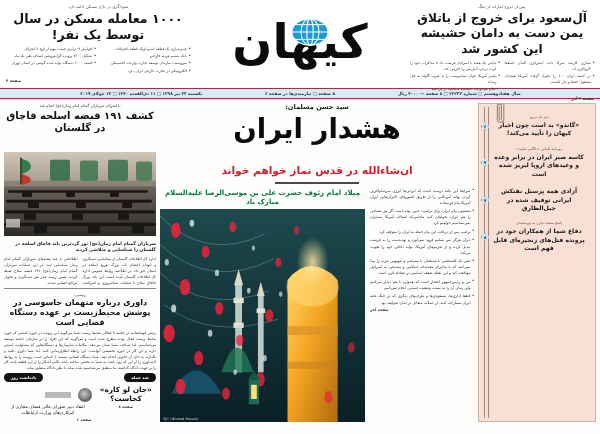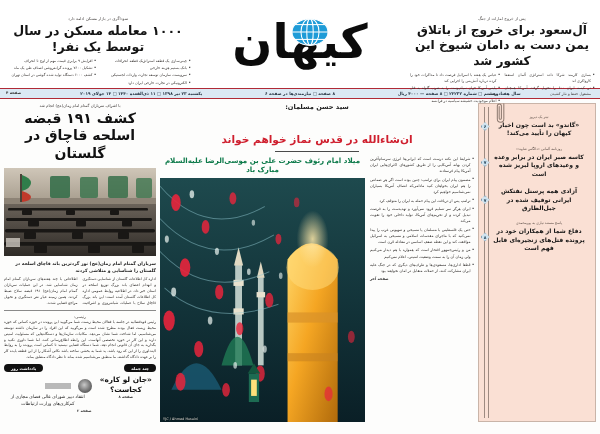--- a/index.html
+++ b/index.html
@@ -19,21 +19,21 @@
 
   
   .masthead {
     position: relative;
     height: 88px;
     background: #ffffff;
     display: flex;
     flex-direction: row-reverse;
     align-items: stretch;
   }
-  .mh-side { width: 196px; padding: 16px 6px 2px; position: relative; }
+  .mh-side { width: 196px; padding: 4px 6px 2px; position: relative; }
   .mh-center { flex: 1; position: relative; }
 
   .mh-kicker {
     font-size: 4.1px; color: #35312f; text-align: center;
     letter-spacing: .1px; line-height: 1.25; margin-bottom: 2px;
     opacity: .92;
   }
   .mh-head {
     font-size: 12.6px; font-weight: 700; color: #141414;
     text-align: center; line-height: 1.26; letter-spacing: -.2px;
@@ -112,22 +112,22 @@
     gap: 4px;
   }
 
   
   .col-right { width: 152px; display: flex; flex-direction: column; }
   .cr-kicker {
     font-size: 3.9px; color: #3c3836; text-align: center;
     line-height: 1.3; margin-bottom: 1.5px;
   }
   .cr-head {
-    font-size: 14px; font-weight: 700; color: #111;
-    text-align: center; line-height: 1.25; margin-bottom: 6px;
+    font-size: 10px; font-weight: 700; color: #111;
+    text-align: center; line-height: 1.25; margin-bottom: 17px;
     letter-spacing: -.3px;
   }
   .photo-weapons {
     width: 100%; height: 88px; position: relative; overflow: hidden;
     background: #4a4440; margin-bottom: 3px;
   }
   .cr-sub {
     font-size: 4.5px; font-weight: 700; color: #1a1a1a;
     line-height: 1.45; text-align: right; margin: 2px 0 3px;
   }
@@ -300,21 +300,21 @@
           <ellipse cx="20" cy="20" rx="3.4" ry="14"></ellipse>
           <line x1="1" y1="20" x2="39" y2="20"></line>
           <path d="M4.2 12.2 H35.8"></path>
           <path d="M4.2 27.8 H35.8"></path>
         </g>
       </svg>
     </div>
 
     <div class="mh-side">
       <div class="mh-kicker">پس از خروج امارات از جنگ</div>
-      <div class="mh-head left">آل‌سعود برای خروج از باتلاق یمن دست به دامان شیوخ این کشور شد</div>
+      <div class="mh-head left">آل‌سعود برای خروج از باتلاق یمن دست به دامان حشیشه این کشور شد</div>
       <div class="mh-bullets">
         <div class="mh-bcol">
           <div class="mh-b">عباس یک هفته با اسرائیل فرصت داد تا مذاکرات خود را کرده درباره آتش‌بس را اجرایی کند</div>
           <div class="mh-b">پلیس آمریکا جوان سیاه‌پوست را به ضرب گلوله به قتل رساند</div>
           <div class="mh-b">اعلام موجودیت حشیشه سیاسیه در فرانسه</div>
         </div>
         <div class="mh-bcol">
           <div class="mh-b">بسازی کارمند شرکا داده استراتژی آلمان استعفا کارواکری اند</div>
           <div class="mh-b">در کیسه ایران ۶۰۰ را تحویل گرفت آمریکا همچنان مشغول حفظ و نثار کشیدن</div>
         </div>
@@ -389,20 +389,21 @@
           <rect x="2" y="70" width="14" height="9" fill="#d9d4cc" opacity=".75"></rect>
         </svg>
       </div>
 
       <div class="cr-sub">سربازان گمنام امام زمان(عج) نوز گردترین باند قاچاق اسلحه در گلستان را شناسایی و متلاشی کردند</div>
       <div class="cr-body">اداره کل اطلاعات گلستان از شناسایی دستگیری و انهدام اعضای باند بزرگ توزیع اسلحه در استان خبر داد. در اطلاعیه روابط عمومی اداره کل اطلاعات گلستان آمده است: این باند بزرگ قاچاق سلاح با عملیات شبانه‌روزی و اشرافیت اطلاعاتی با چند هفته‌های سربازان گمنام امام زمان شناسایی شد. در این عملیات سربازان گمنام امام زمان(عج) ۱۹۱ قبضه سلاح ضبط کردند. همین زمینه عیار نفر دستگیری و تحویل مراجع قضایی شدند.</div>
 
       <div class="rule"></div>
 
       <div class="cr-head2-k">رئیسی:</div>
+      <div class="cr-head2">داوری درباره متهمان جاسوسی در پوشش محیط‌زیست بر عهده دستگاه قضایی است</div>
       <div class="cr-body2">رئیس قوه‌قضائیه در جلسه با فعالان محیط زیست شما می‌گویید این پرونده در حوزه کسانی که حوزه محیط زیست فعال بودند مطرح شده است و می‌گویید که این افراد را در سازمان داشته توسعه می‌شناسیم، اما شناخت شما نشان می‌دهد. مکاتبات سازمان‌ها و دستگاه‌هایی که مسئولیت امنیتی دارند و این کار در حوزه تخصصی آنهاست. این رابطه اطلاع‌رسانی کنند، اما شما داوری نکنید و بگذارید به جای آن قانونی انجام دهد. شما دستگاه قضایی نیستید تا کسانی است پرونده را به روابط لایه‌داوری را از این که رود باشد. ید شما به بخشی ساخته باشد نکاتی آشکار را از این قطعه بایده کار را بر عهده دادگاه گذاشته. ما منطبق می‌شناسیم شده بماند تا نظر دادگاه منطبق بماند.</div>
 
       <div class="tag-row">
         <div class="tag">یادداشت روز</div>
         <div class="tag">چند جمله</div>
       </div>
 
       <div class="cr-foot">
         <div class="cr-foot-l">
           <div>
@@ -414,20 +415,21 @@
         </div>
         <div class="cr-foot-r">
           <div class="cr-quote">«جان لو کاره» کجاست؟</div>
           <div class="pgref">صفحه ۸</div>
         </div>
       </div>
     </div>
 
     <div class="col-center">
       <div class="cc-kicker">سید حسن مسلمان:</div>
+      <div class="cc-head">هشدار ایران</div>
       <div class="cc-sub">ان‌شاءالله در قدس نماز خواهم خواند</div>
       <div class="cc-rule"></div>
 
       <div class="cc-mid">
         <div class="cc-left">
           <div class="green-head">میلاد امام رئوف حضرت علی بن موسی‌الرضا علیه‌السلام مبارک باد</div>
           <div class="photo-shrine">
             <svg viewBox="0 0 180 120" preserveAspectRatio="none" style="width:100%;height:100%;display:block">
               <defs>
                 <linearGradient id="skyg" x1="0" y1="0" x2="0" y2="1">

